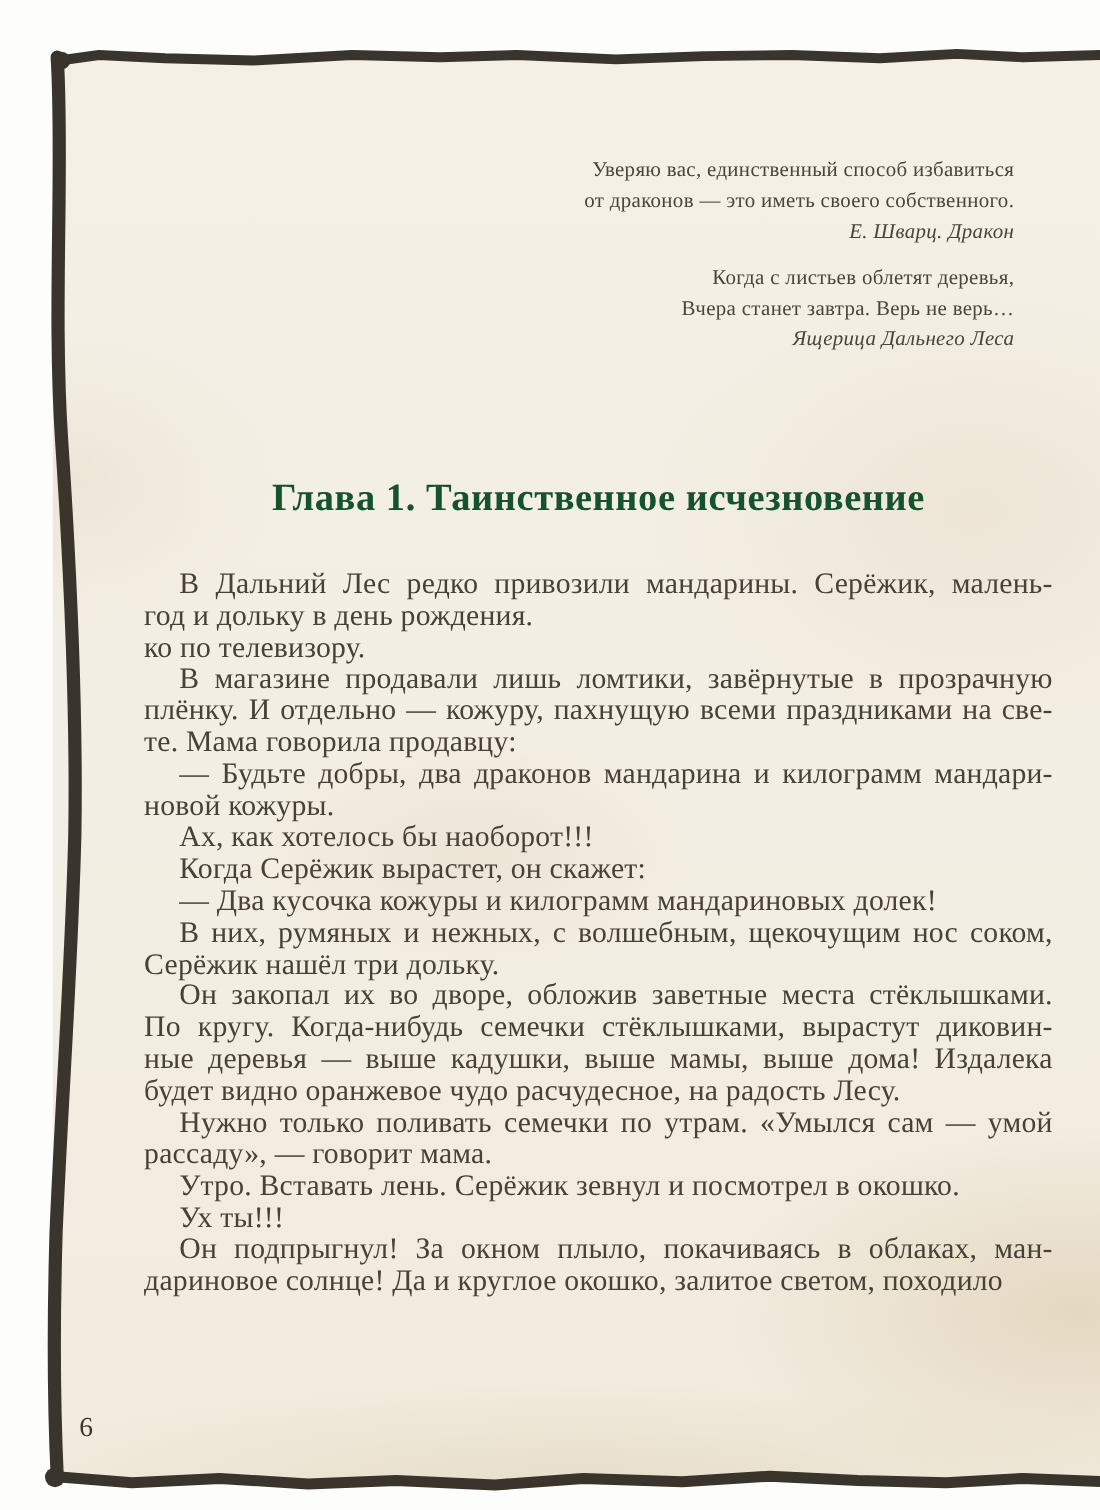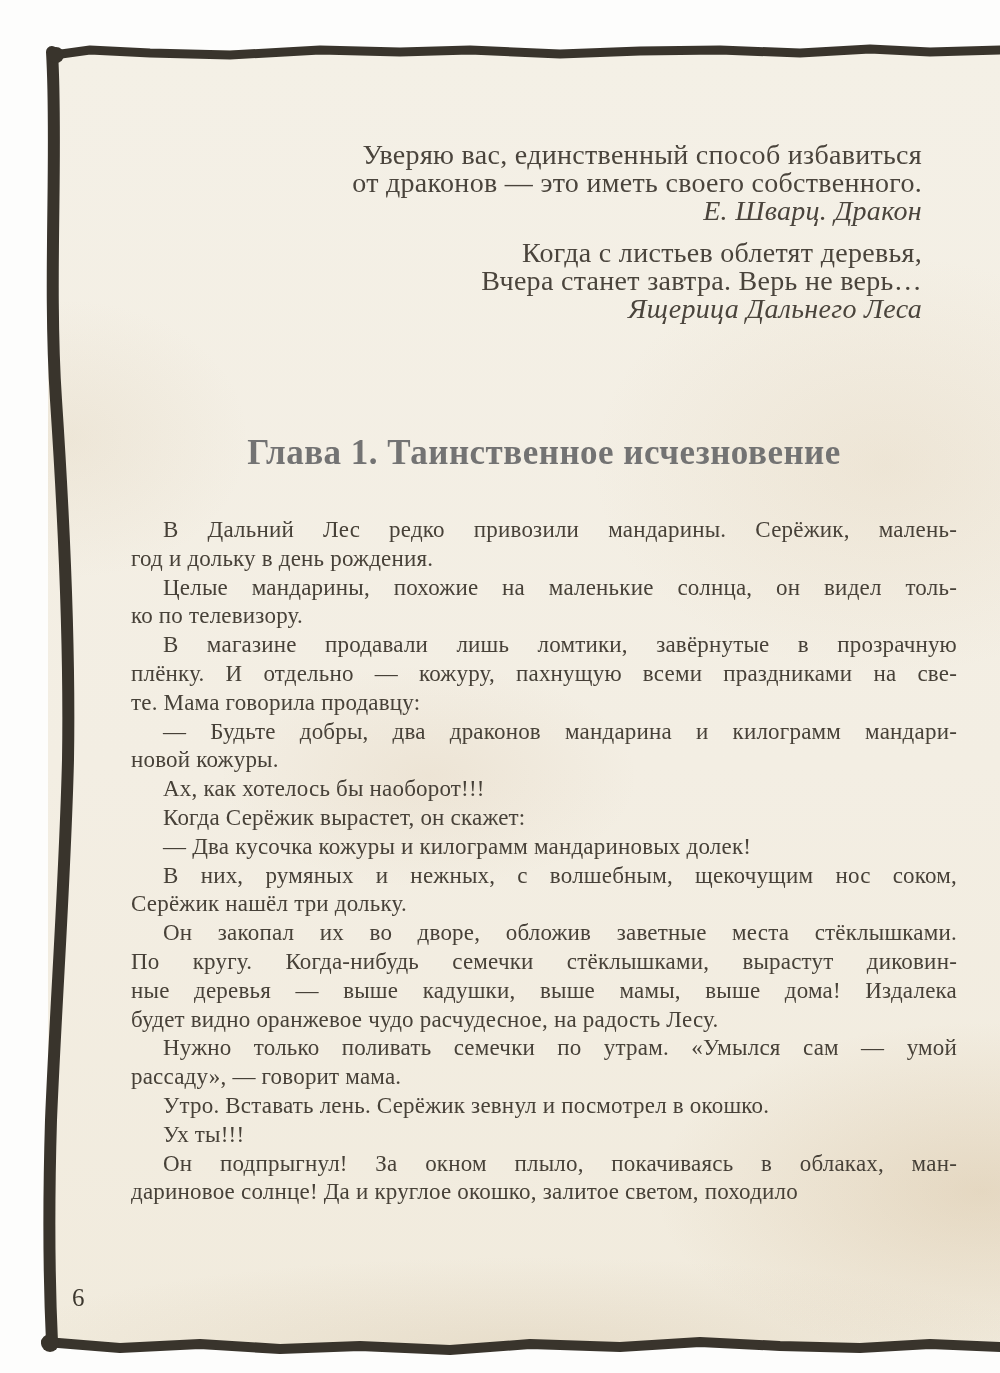--- a/index.html
+++ b/index.html
@@ -23,38 +23,38 @@
       radial-gradient(ellipse 700px 120px at 50% 100%, rgba(188,160,118,0.18), transparent 75%),
       radial-gradient(ellipse 260px 200px at 2% 30%, rgba(200,176,136,0.14), transparent 70%),
       linear-gradient(180deg,#f4f0e6 0%,#f3eee3 55%,#f1ebdd 100%);
   }
   .frame{position:absolute;left:0;top:0;pointer-events:none;}
   .content{position:absolute;left:0;top:0;width:1000px;height:1373px;color:#47413a;}
 
   .epigraphs{
     position:absolute;top:141px;right:78px;
     text-align:right;
-    font-size:28px;line-height:28px;
+    font-size:19px;line-height:28px;
     color:#4a443c;
     letter-spacing:0.3px;
   }
   .epigraph-block{margin-bottom:14px;}
   .eattr{font-style:italic;}
 
   .title{
     position:absolute;top:433px;left:131px;width:826px;
     margin:0;text-align:center;
     font-size:35px;font-weight:600;
     letter-spacing:0.5px;
-    color:#737373;
+    color:#14532d;
   }
 
   .bodytext{
     position:absolute;top:516px;left:131px;width:826px;
-    font-size:23px;line-height:28.8px;
+    font-size:27px;line-height:28.8px;
     letter-spacing:0.2px;
     color:#474138;
   }
   .bline{white-space:nowrap;}
   .bline.just{white-space:normal;text-align:justify;text-align-last:justify;}
   .bline.indent{padding-left:32px;}
   .bline.just.indent{padding-left:0;text-indent:32px;}
 
   .pagenum{
     position:absolute;left:72px;top:1284px;
@@ -93,21 +93,20 @@
       </div>
 
     <h1 class="title">Глава 1. Таинственное исчезновение</h1>
 
     <div class="bodytext" id="body-text">
         <div class="para">
           <div class="bline just indent">В Дальний Лес редко привозили мандарины. Серёжик, малень-</div>
           <div class="bline">год и дольку в день рождения.</div>
         </div>
         <div class="para">
-          <div class="bline just indent">Целые мандарины, похожие на маленькие солнца, он видел толь-</div>
           <div class="bline">ко по телевизору.</div>
         </div>
         <div class="para">
           <div class="bline just indent">В магазине продавали лишь ломтики, завёрнутые в прозрачную</div>
           <div class="bline just">плёнку. И отдельно — кожуру, пахнущую всеми праздниками на све-</div>
           <div class="bline">те. Мама говорила продавцу:</div>
         </div>
         <div class="para">
           <div class="bline just indent">— Будьте добры, два драконов мандарина и килограмм мандари-</div>
           <div class="bline">новой кожуры.</div>

